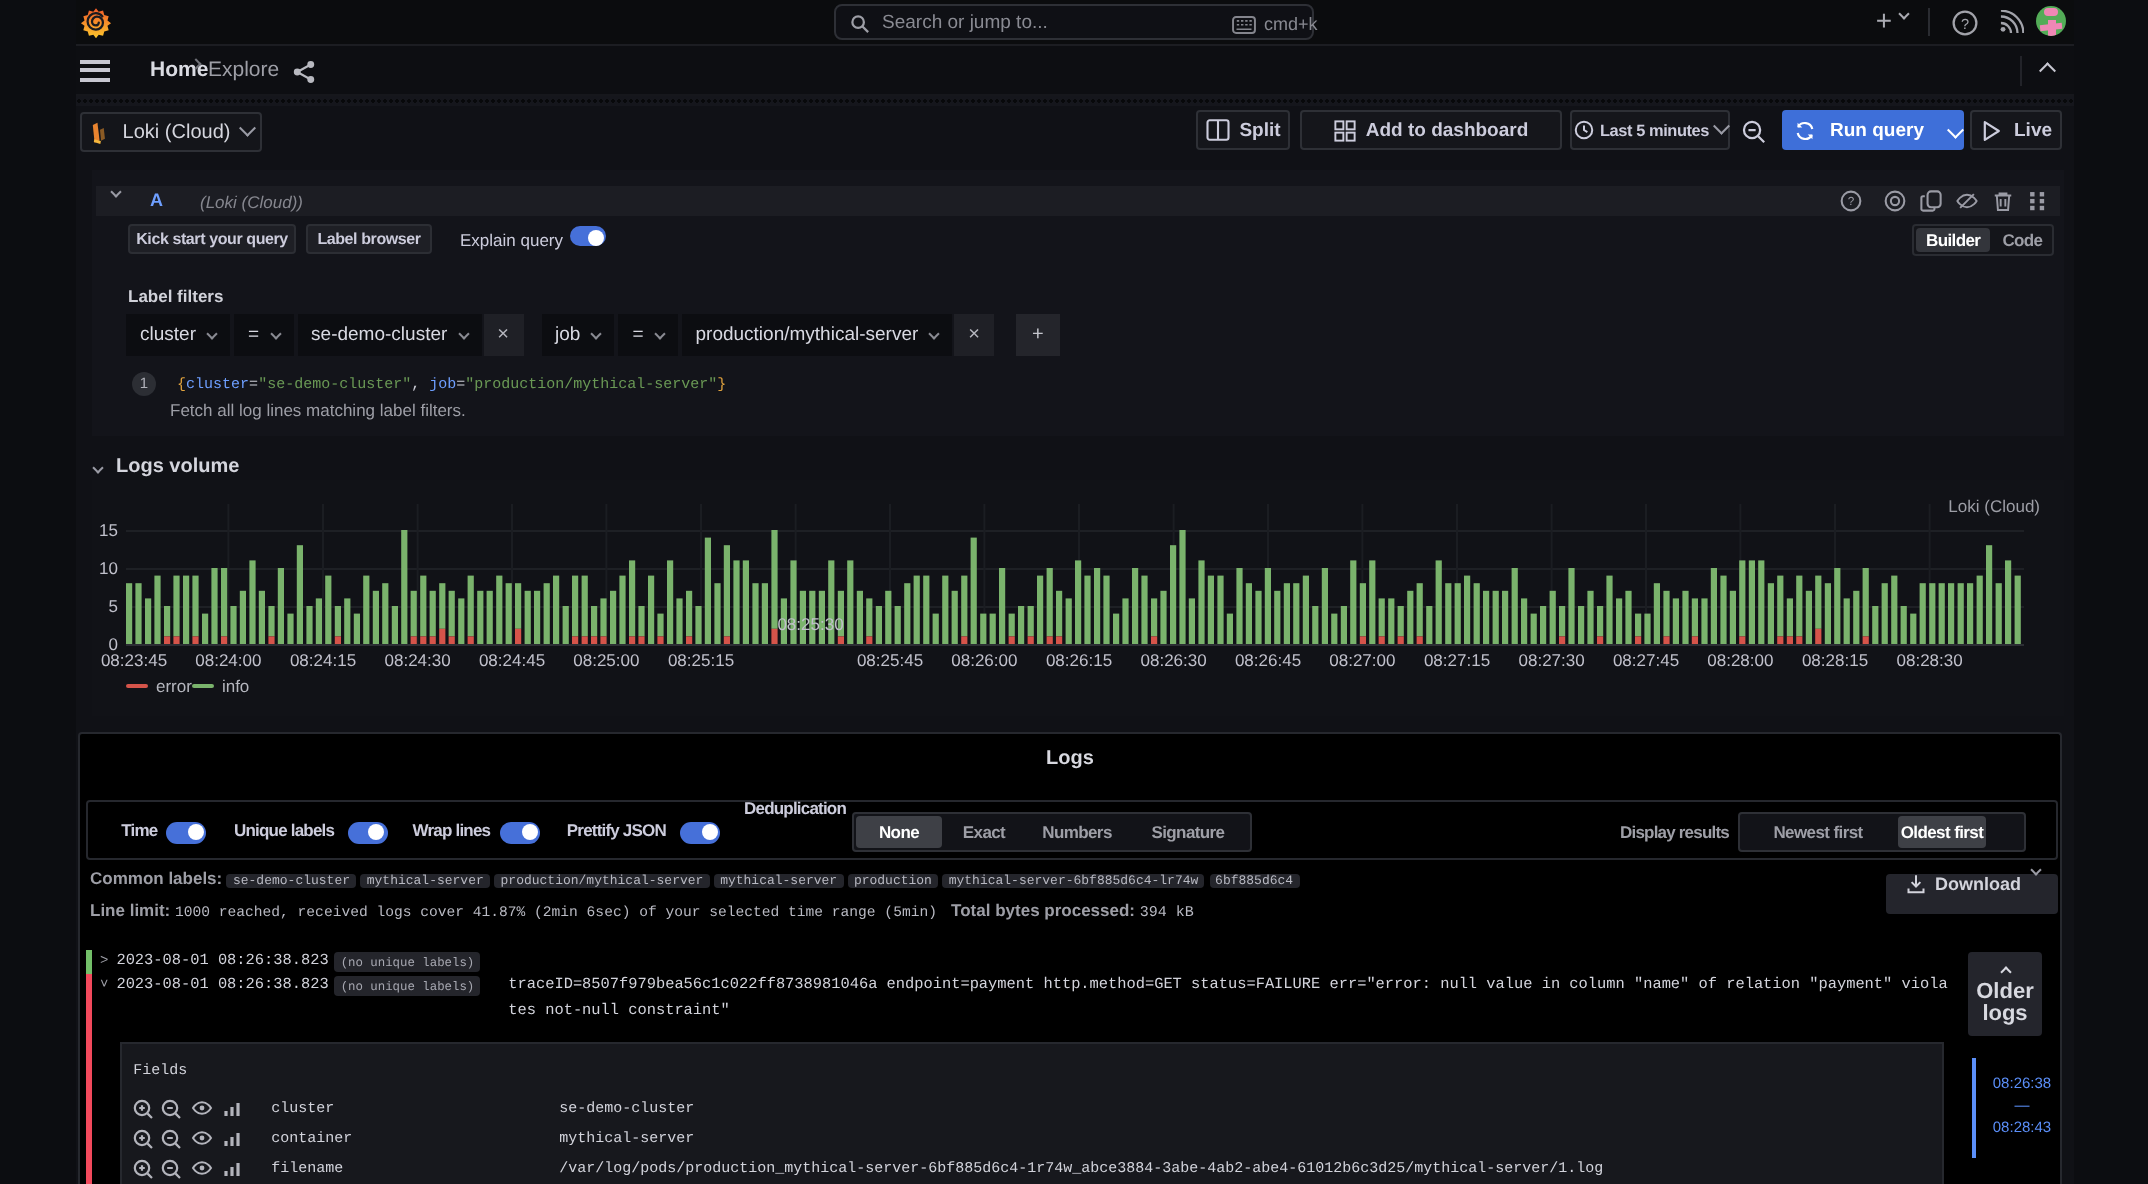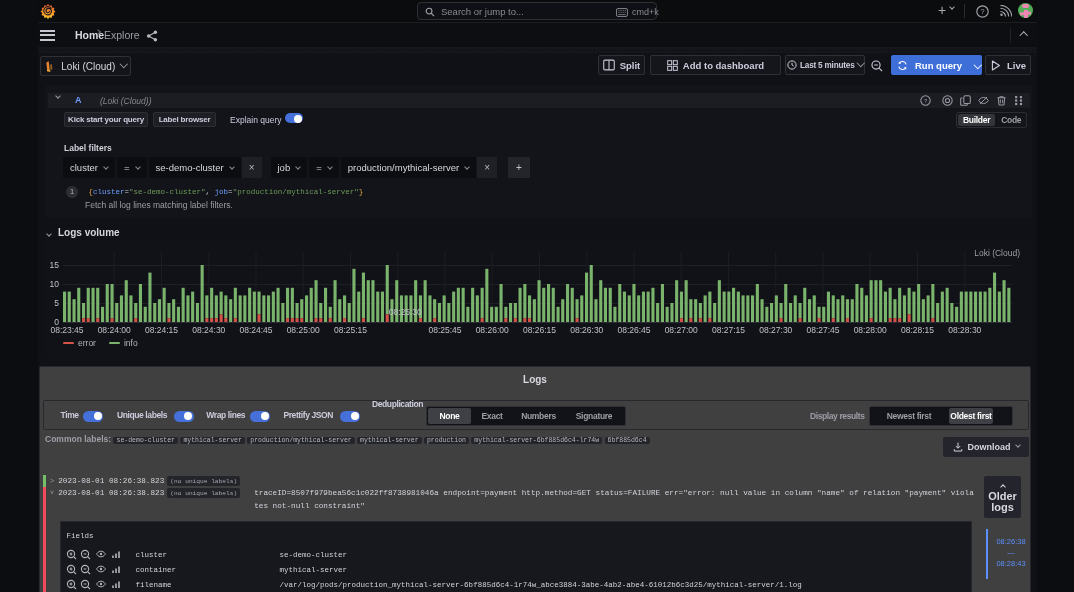--- a/index.html
+++ b/index.html
@@ -14,21 +14,21 @@
 .btn { display:inline-flex; align-items:center; justify-content:center; gap:5px; height:20px; padding:0 7px; border:1px solid #2e3036; border-radius:2px; background:#15161b; color:#ccccdc; font-size:9.5px; font-weight:700; white-space:nowrap; }
 .chev { flex:none; width:5.5px; height:5.5px; border-right:1.4px solid #9a9ba5; border-bottom:1.4px solid #9a9ba5; transform:rotate(45deg); display:inline-block; margin-top:-4px; }
 .toggle { position:relative; width:20px; height:11px; background:#4670d9; border-radius:6px; display:inline-block; }
 .toggle::after { content:""; position:absolute; right:1.5px; top:1.5px; width:8px; height:8px; border-radius:50%; background:#fff; }
 .toggle.abs { position:absolute; }
 #qsection { position:absolute; left:8px; top:85px; width:986px; height:133px; background:#13141a; }
 #qhead { position:absolute; left:2px; top:8px; width:982px; height:15px; background:#1c1d23; }
 .selbox { display:inline-flex; align-items:center; gap:6px; height:21px; padding:0 7px; background:#0c0d11; color:#d8d9e2; font-size:9.5px; }
 .selbox .chev { width:4px; height:4px; margin-top:-2px; border-color:#8a8b93; }
 #lvchart { position:absolute; left:8px; top:240px; width:986px; height:118px; background:#111217; }
-#logspanel { position:absolute; left:1px; top:366px; width:992px; height:226px; background:#404040; border:1px solid #26282e; border-bottom:none; border-radius:2px 2px 0 0; }
+#logspanel { position:absolute; left:1px; top:366px; width:992px; height:226px; background:#000000; border:1px solid #26282e; border-bottom:none; border-radius:2px 2px 0 0; }
 .radio-group { display:inline-flex; align-items:center; height:20px; border:1px solid #2e3036; border-radius:2px; background:#121318; }
 .radio-group span { padding:0 9px; color:#9d9ea6; font-size:8.5px; letter-spacing:-0.3px; font-weight:700; white-space:nowrap; line-height:18px; }
 .radio-group span.sel { background:#3e4046; color:#fff; border-radius:2px; margin:1px; line-height:16px; }
 .chip { background:#24252b; border-radius:2px; padding:0 3px; }
 .dlab { font-weight:700; font-size:9px; color:#9d9ea6; }
 </style>
 </head>
 <body>
 <div id="app">
   <div id="tophead">
@@ -506,21 +506,21 @@
       <div class="abs" style="left:469.5px;top:85px;width:48px;text-align:center;font-size:8.5px;color:#c0c0cb">08:26:15</div>
       <div class="abs" style="left:516.8px;top:85px;width:48px;text-align:center;font-size:8.5px;color:#c0c0cb">08:26:30</div>
       <div class="abs" style="left:564.0px;top:85px;width:48px;text-align:center;font-size:8.5px;color:#c0c0cb">08:26:45</div>
       <div class="abs" style="left:611.2px;top:85px;width:48px;text-align:center;font-size:8.5px;color:#c0c0cb">08:27:00</div>
       <div class="abs" style="left:658.5px;top:85px;width:48px;text-align:center;font-size:8.5px;color:#c0c0cb">08:27:15</div>
       <div class="abs" style="left:705.8px;top:85px;width:48px;text-align:center;font-size:8.5px;color:#c0c0cb">08:27:30</div>
       <div class="abs" style="left:753.0px;top:85px;width:48px;text-align:center;font-size:8.5px;color:#c0c0cb">08:27:45</div>
       <div class="abs" style="left:800.2px;top:85px;width:48px;text-align:center;font-size:8.5px;color:#c0c0cb">08:28:00</div>
       <div class="abs" style="left:847.5px;top:85px;width:48px;text-align:center;font-size:8.5px;color:#c0c0cb">08:28:15</div>
       <div class="abs" style="left:894.8px;top:85px;width:48px;text-align:center;font-size:8.5px;color:#c0c0cb">08:28:30</div>
-    <div class="abs" style="left:17px;top:98px;display:flex;align-items:center;gap:13px;font-size:8.5px;color:#b5b6be">
+    <div class="abs" style="left:17px;top:98px;display:flex;align-items:center;font-size:8.5px;color:#b5b6be">
       <span style="display:flex;align-items:center;gap:4px"><span style="width:11px;height:2.5px;background:#d5544a;border-radius:1px"></span>error</span>
       <span style="display:flex;align-items:center;gap:4px"><span style="width:11px;height:2.5px;background:#7ab36c;border-radius:1px"></span>info</span>
     </div>
   </div>
   <div id="logspanel">
     <div class="abs" style="left:0;top:7px;width:100%;text-align:center;font-weight:700;font-size:10px;color:#d8d9e0">Logs</div>
     <div class="abs" style="left:3px;top:33px;width:986px;height:30px;border:1px solid #26282e;border-radius:2px"></div>
     <div class="abs" style="left:0;top:0;font-size:8.5px;letter-spacing:-0.4px;color:#ccccdc;font-weight:700;white-space:nowrap">
       <span class="abs" style="left:20.6px;top:43px">Time</span>
         <span class="toggle abs" style="left:43.4px;top:43.5px"></span>
@@ -537,21 +537,22 @@
           <span style="width:53px;text-align:center;padding:0">Numbers</span>
           <span style="width:58px;text-align:center;padding:0">Signature</span>
         </span>
     </div>
     <div class="abs dlab" style="left:770px;top:44px;font-size:8.5px;letter-spacing:-0.4px">Display results</div>
     <div class="radio-group abs" style="left:829px;top:39px;width:144px">
         <span style="width:78px;text-align:center;padding:0">Newest first</span>
         <span class="sel" style="width:44px;text-align:center;padding:0">Oldest first</span>
       </div>
     <div class="abs" style="left:5px;top:67px;font-size:8.5px;color:#9d9ea6;font-weight:700">Common labels: <span class="chip mono" style="font-weight:400;font-size:6.5px;color:#b8b9c2">se-demo-cluster</span> <span class="chip mono" style="font-weight:400;font-size:6.5px;color:#b8b9c2">mythical-server</span> <span class="chip mono" style="font-weight:400;font-size:6.5px;color:#b8b9c2">production/mythical-server</span> <span class="chip mono" style="font-weight:400;font-size:6.5px;color:#b8b9c2">mythical-server</span> <span class="chip mono" style="font-weight:400;font-size:6.5px;color:#b8b9c2">production</span> <span class="chip mono" style="font-weight:400;font-size:6.5px;color:#b8b9c2">mythical-server-6bf885d6c4-lr74w</span> <span class="chip mono" style="font-weight:400;font-size:6.5px;color:#b8b9c2">6bf885d6c4</span></div>
-    <div class="abs" style="left:903px;top:70px;width:86px;height:20px;background:#24252c;border-radius:2px;display:flex;align-items:center;justify-content:center;gap:5px;font-size:9px;font-weight:700;color:#d3d4dc">
+    <div class="abs" style="left:5px;top:83px;font-size:8.5px;color:#9d9ea6;font-weight:700">Line limit: <span class="mono" style="font-weight:400;font-size:7.3px;color:#b8b9c2">1000 reached, received logs cover 41.87% (2min 6sec) of your selected time range (5min)</span>&nbsp;&nbsp; Total bytes processed: <span class="mono" style="font-weight:400;font-size:7.5px;color:#b8b9c2">394 kB</span></div>
+    <div class="abs" style="left:903px;top:70px;width:86px;height:20px;background:#24252c;border-radius:2px;display:flex;align-items:flex-start;justify-content:center;gap:5px;font-size:9px;font-weight:700;color:#d3d4dc">
       <svg width="10" height="10" viewBox="0 0 16 16">
           <path d="M8 1v8.5M4.5 6.5L8 10l3.5-3.5" fill="none" stroke="#d3d4dc" stroke-width="1.6"></path>
           <path d="M2 11.5v3h12v-3" fill="none" stroke="#d3d4dc" stroke-width="1.6"></path>
         </svg>
       Download<span class="chev" style="width:4px;height:4px"></span></div>
     <div class="abs mono" style="left:3px;top:108px;font-size:7.7px;color:#d2d3db;white-space:nowrap;line-height:12.4px">
       <div style="display:flex">
           <span style="width:3px;background:#73bf69"></span>
           <span style="width:4px"></span>
           <span style="color:#9d9ea6;font-size:7px">&gt;</span>

